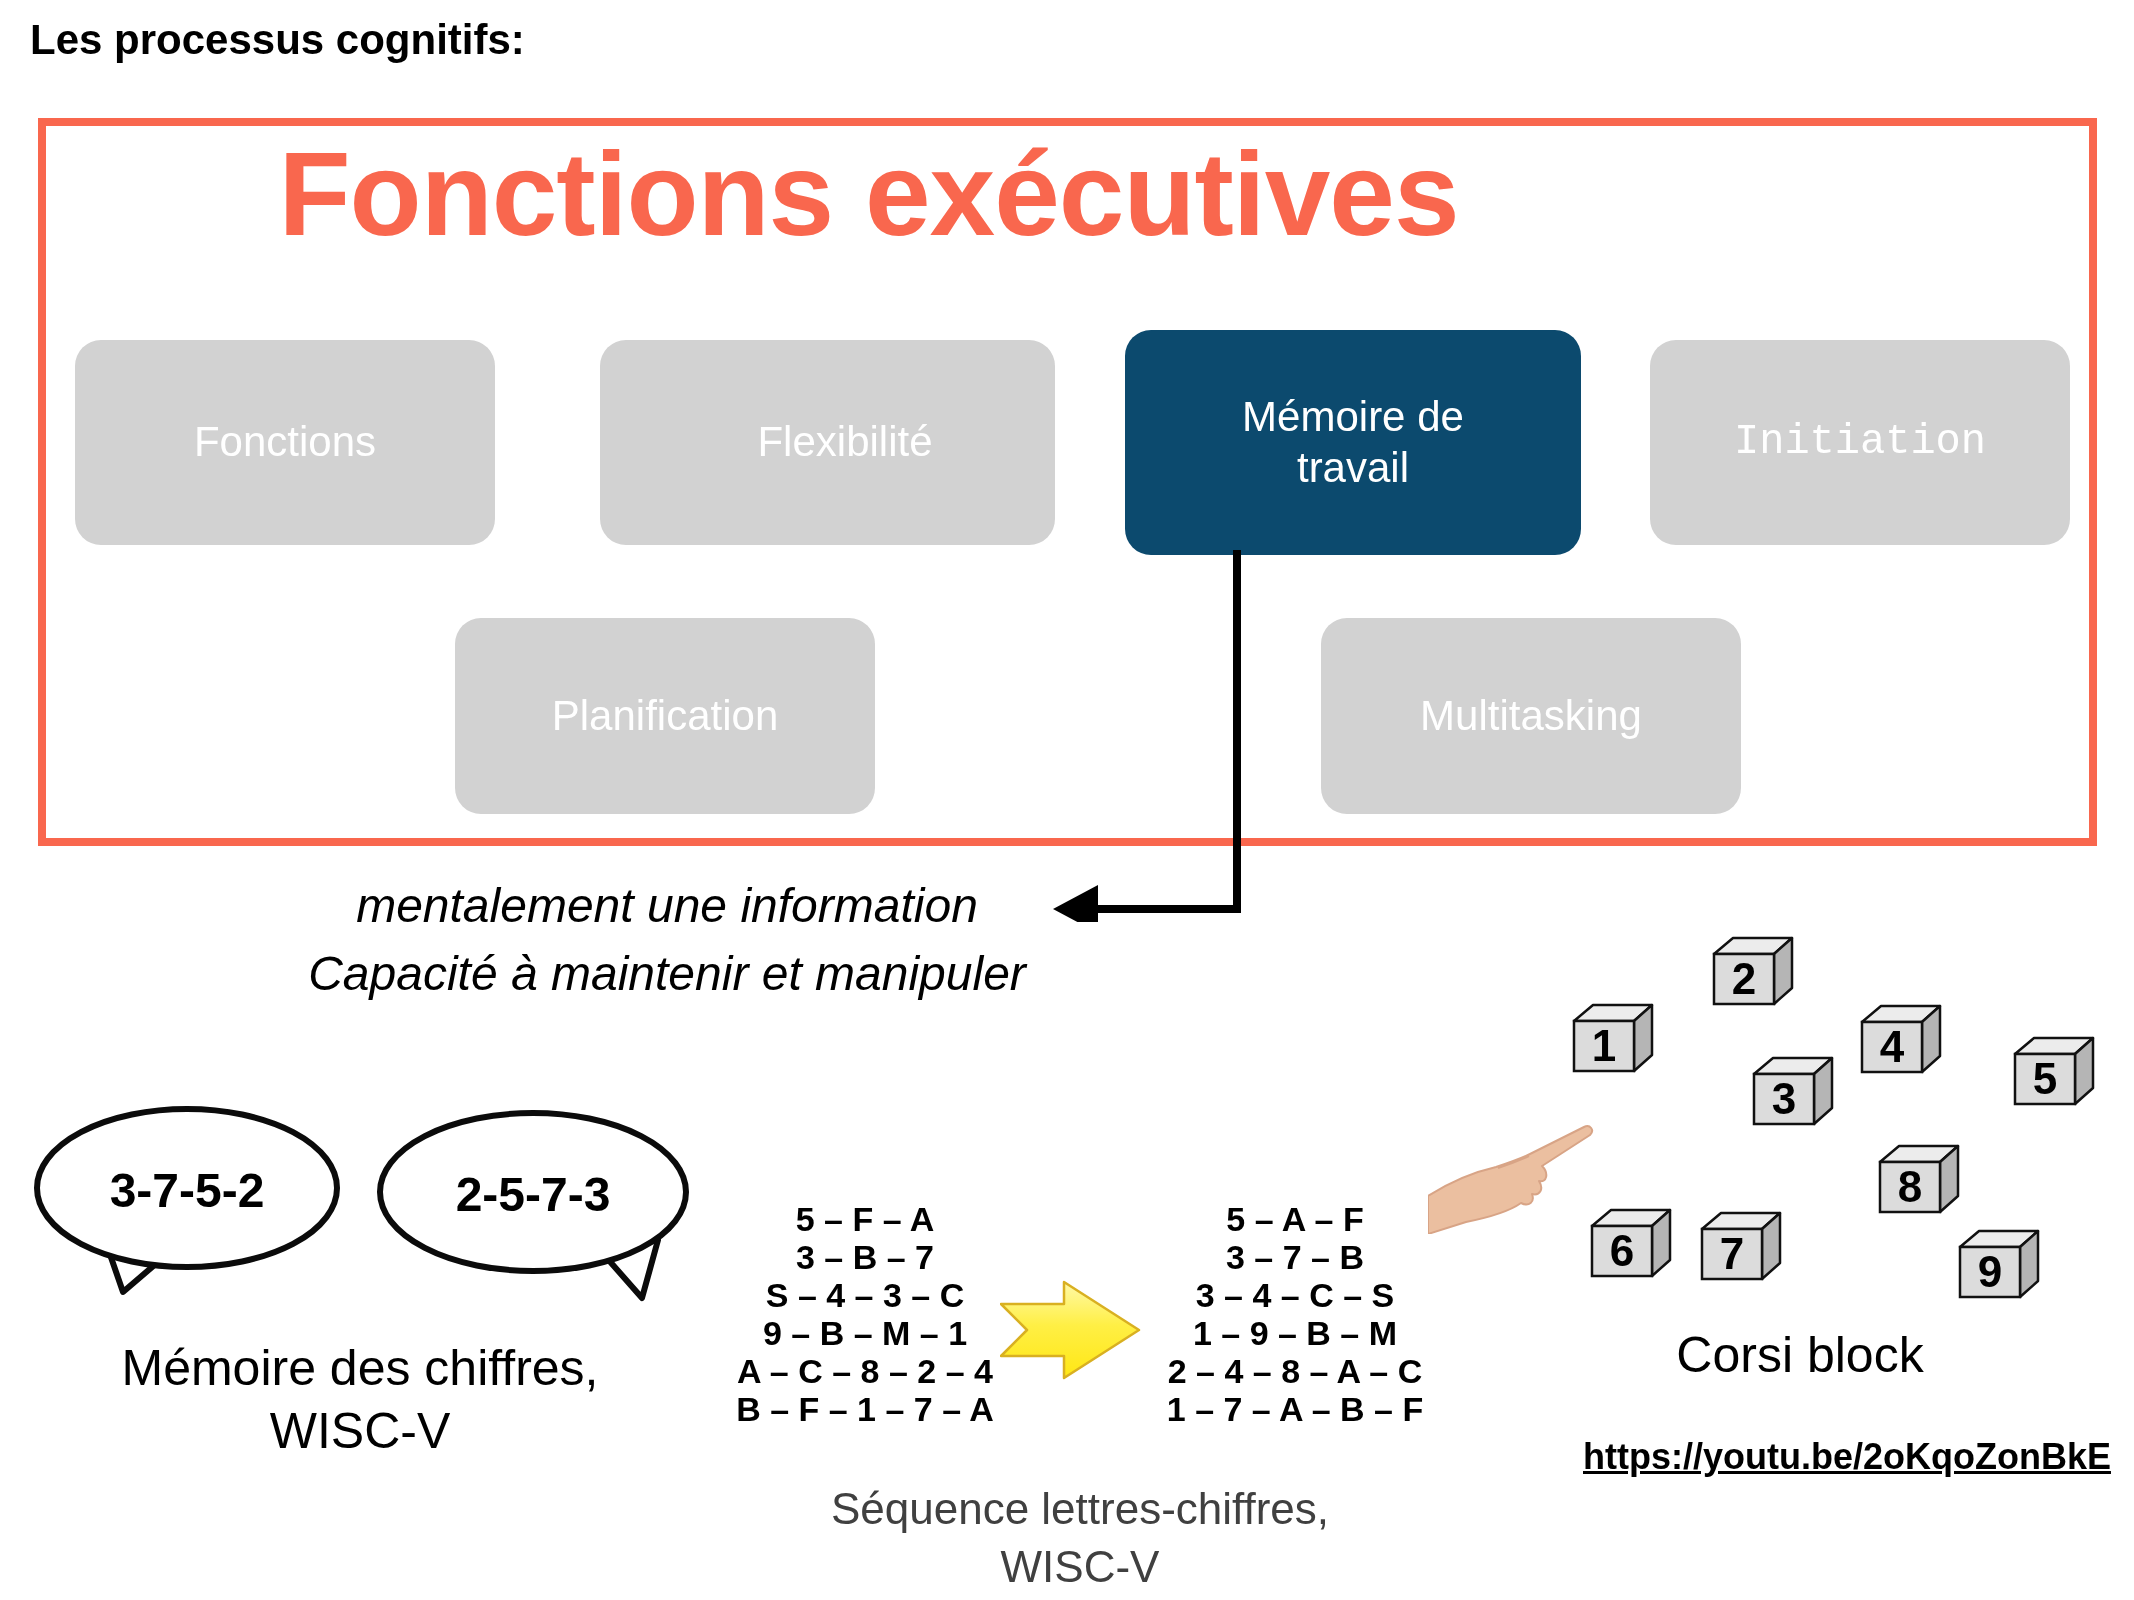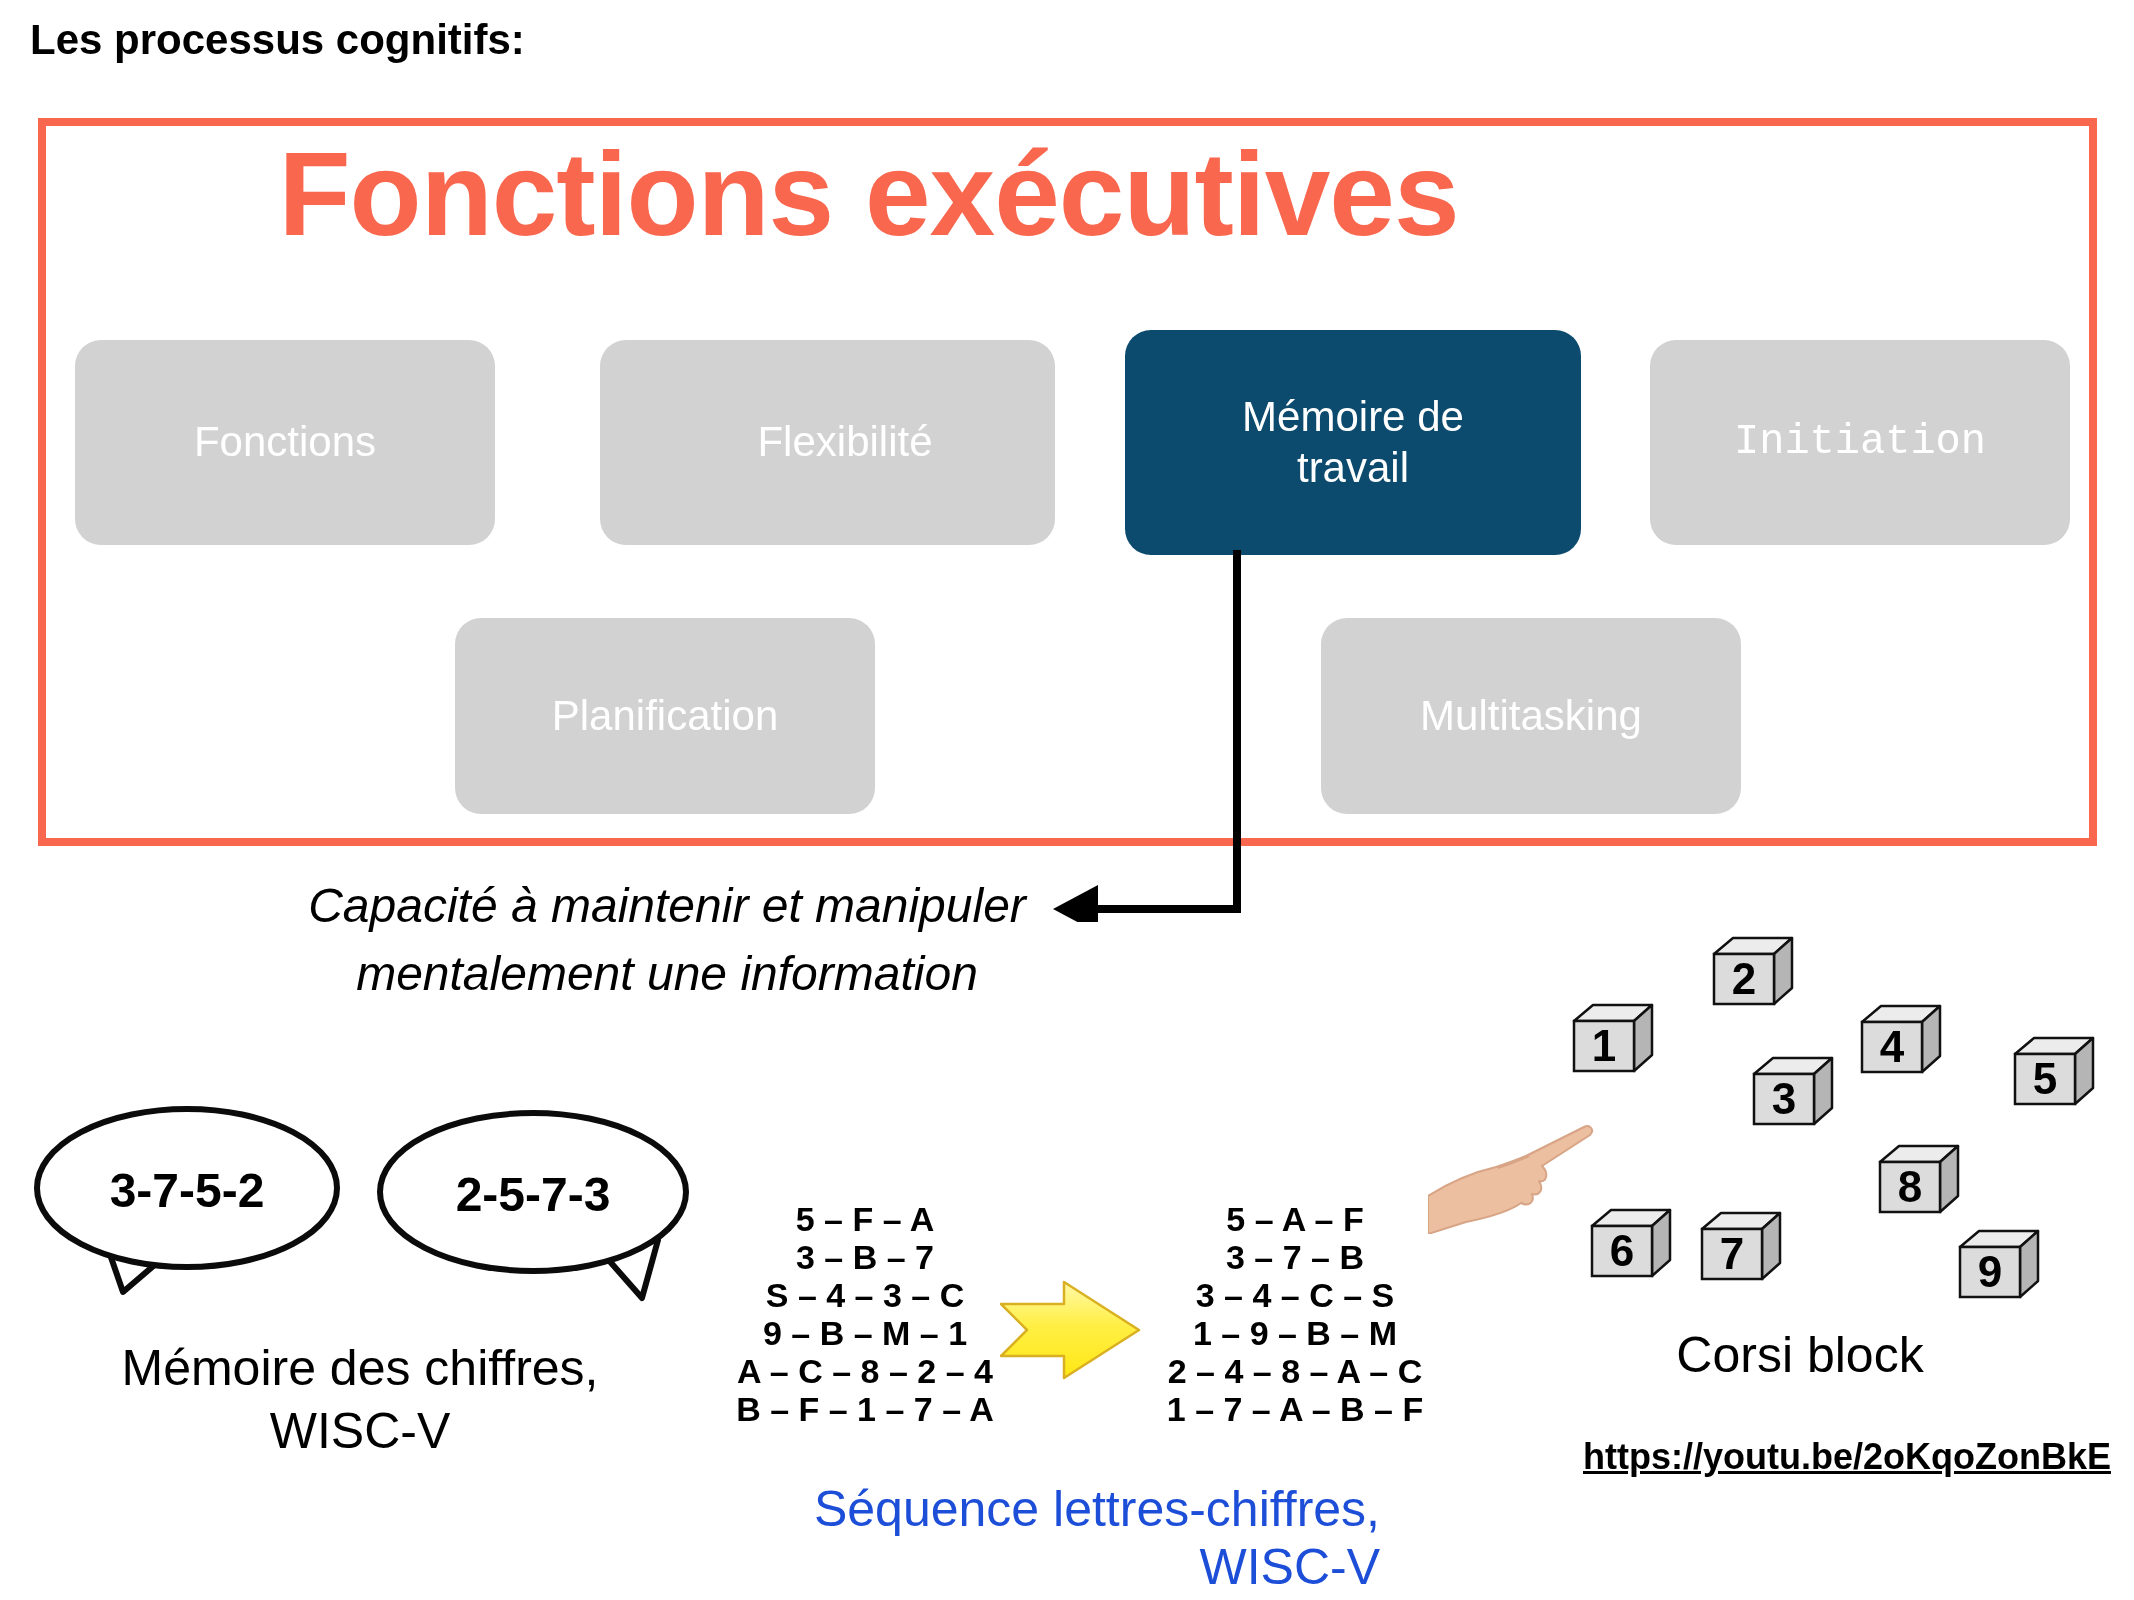--- a/index.html
+++ b/index.html
@@ -60,22 +60,22 @@
 
   
   .seq-col{
     position:absolute;width:280px;text-align:center;
     font-size:34px;font-weight:700;line-height:38px;color:#000;
   }
   #seq-before{left:725px;top:1200px;}
   #seq-after {left:1155px;top:1200px;}
   #seq-arrow{left:1000px;top:1280px;}
   #seq-caption{
-    left:780px;top:1480px;width:600px;text-align:right;
-    font-size:50px;line-height:58px;color:#1d4ed8;
+    left:780px;top:1480px;width:600px;text-align:center;
+    font-size:44px;line-height:58px;color:#404040;
   }
 
   
   .cube{position:absolute;width:82px;height:70px;}
   .cube .num{
     position:absolute;left:2px;top:18px;width:60px;height:50px;
     display:flex;align-items:center;justify-content:center;
     font-size:44px;font-weight:700;color:#000;
   }
   #corsi-caption{
@@ -115,22 +115,22 @@
   <span class="lbl">Multitasking</span>
 </div>
 
 <svg id="connector" class="abs" width="210" height="372" viewBox="0 0 210 372">
   <rect x="193" y="0" width="8" height="363" fill="#000"></rect>
   <rect x="46" y="355" width="155" height="8" fill="#000"></rect>
   <polygon points="13,359 58,335 58,383" fill="#000"></polygon>
 </svg>
 
 <div id="wm-def" class="abs">
+  <div>mentalement une information</div>
   <div>Capacité à maintenir et manipuler</div>
-  <div>mentalement une information</div>
 </div>
 
 <svg id="bubbles" class="abs" width="690" height="215" viewBox="0 0 690 215">
 
   <polygon points="85,140 103,192 152,150" fill="#fff" stroke="#0b0b0b" stroke-width="6" stroke-linejoin="round"></polygon>
   <ellipse cx="167" cy="88" rx="150" ry="79" fill="#fff" stroke="#0b0b0b" stroke-width="6"></ellipse>
   <text x="167" y="90" text-anchor="middle" dominant-baseline="central" font-size="48" font-weight="600" fill="#000">3-7-5-2</text>
 
   <polygon points="578,148 622,198 638,140" fill="#fff" stroke="#0b0b0b" stroke-width="6" stroke-linejoin="round"></polygon>
   <ellipse cx="513" cy="92" rx="153" ry="79" fill="#fff" stroke="#0b0b0b" stroke-width="6"></ellipse>

